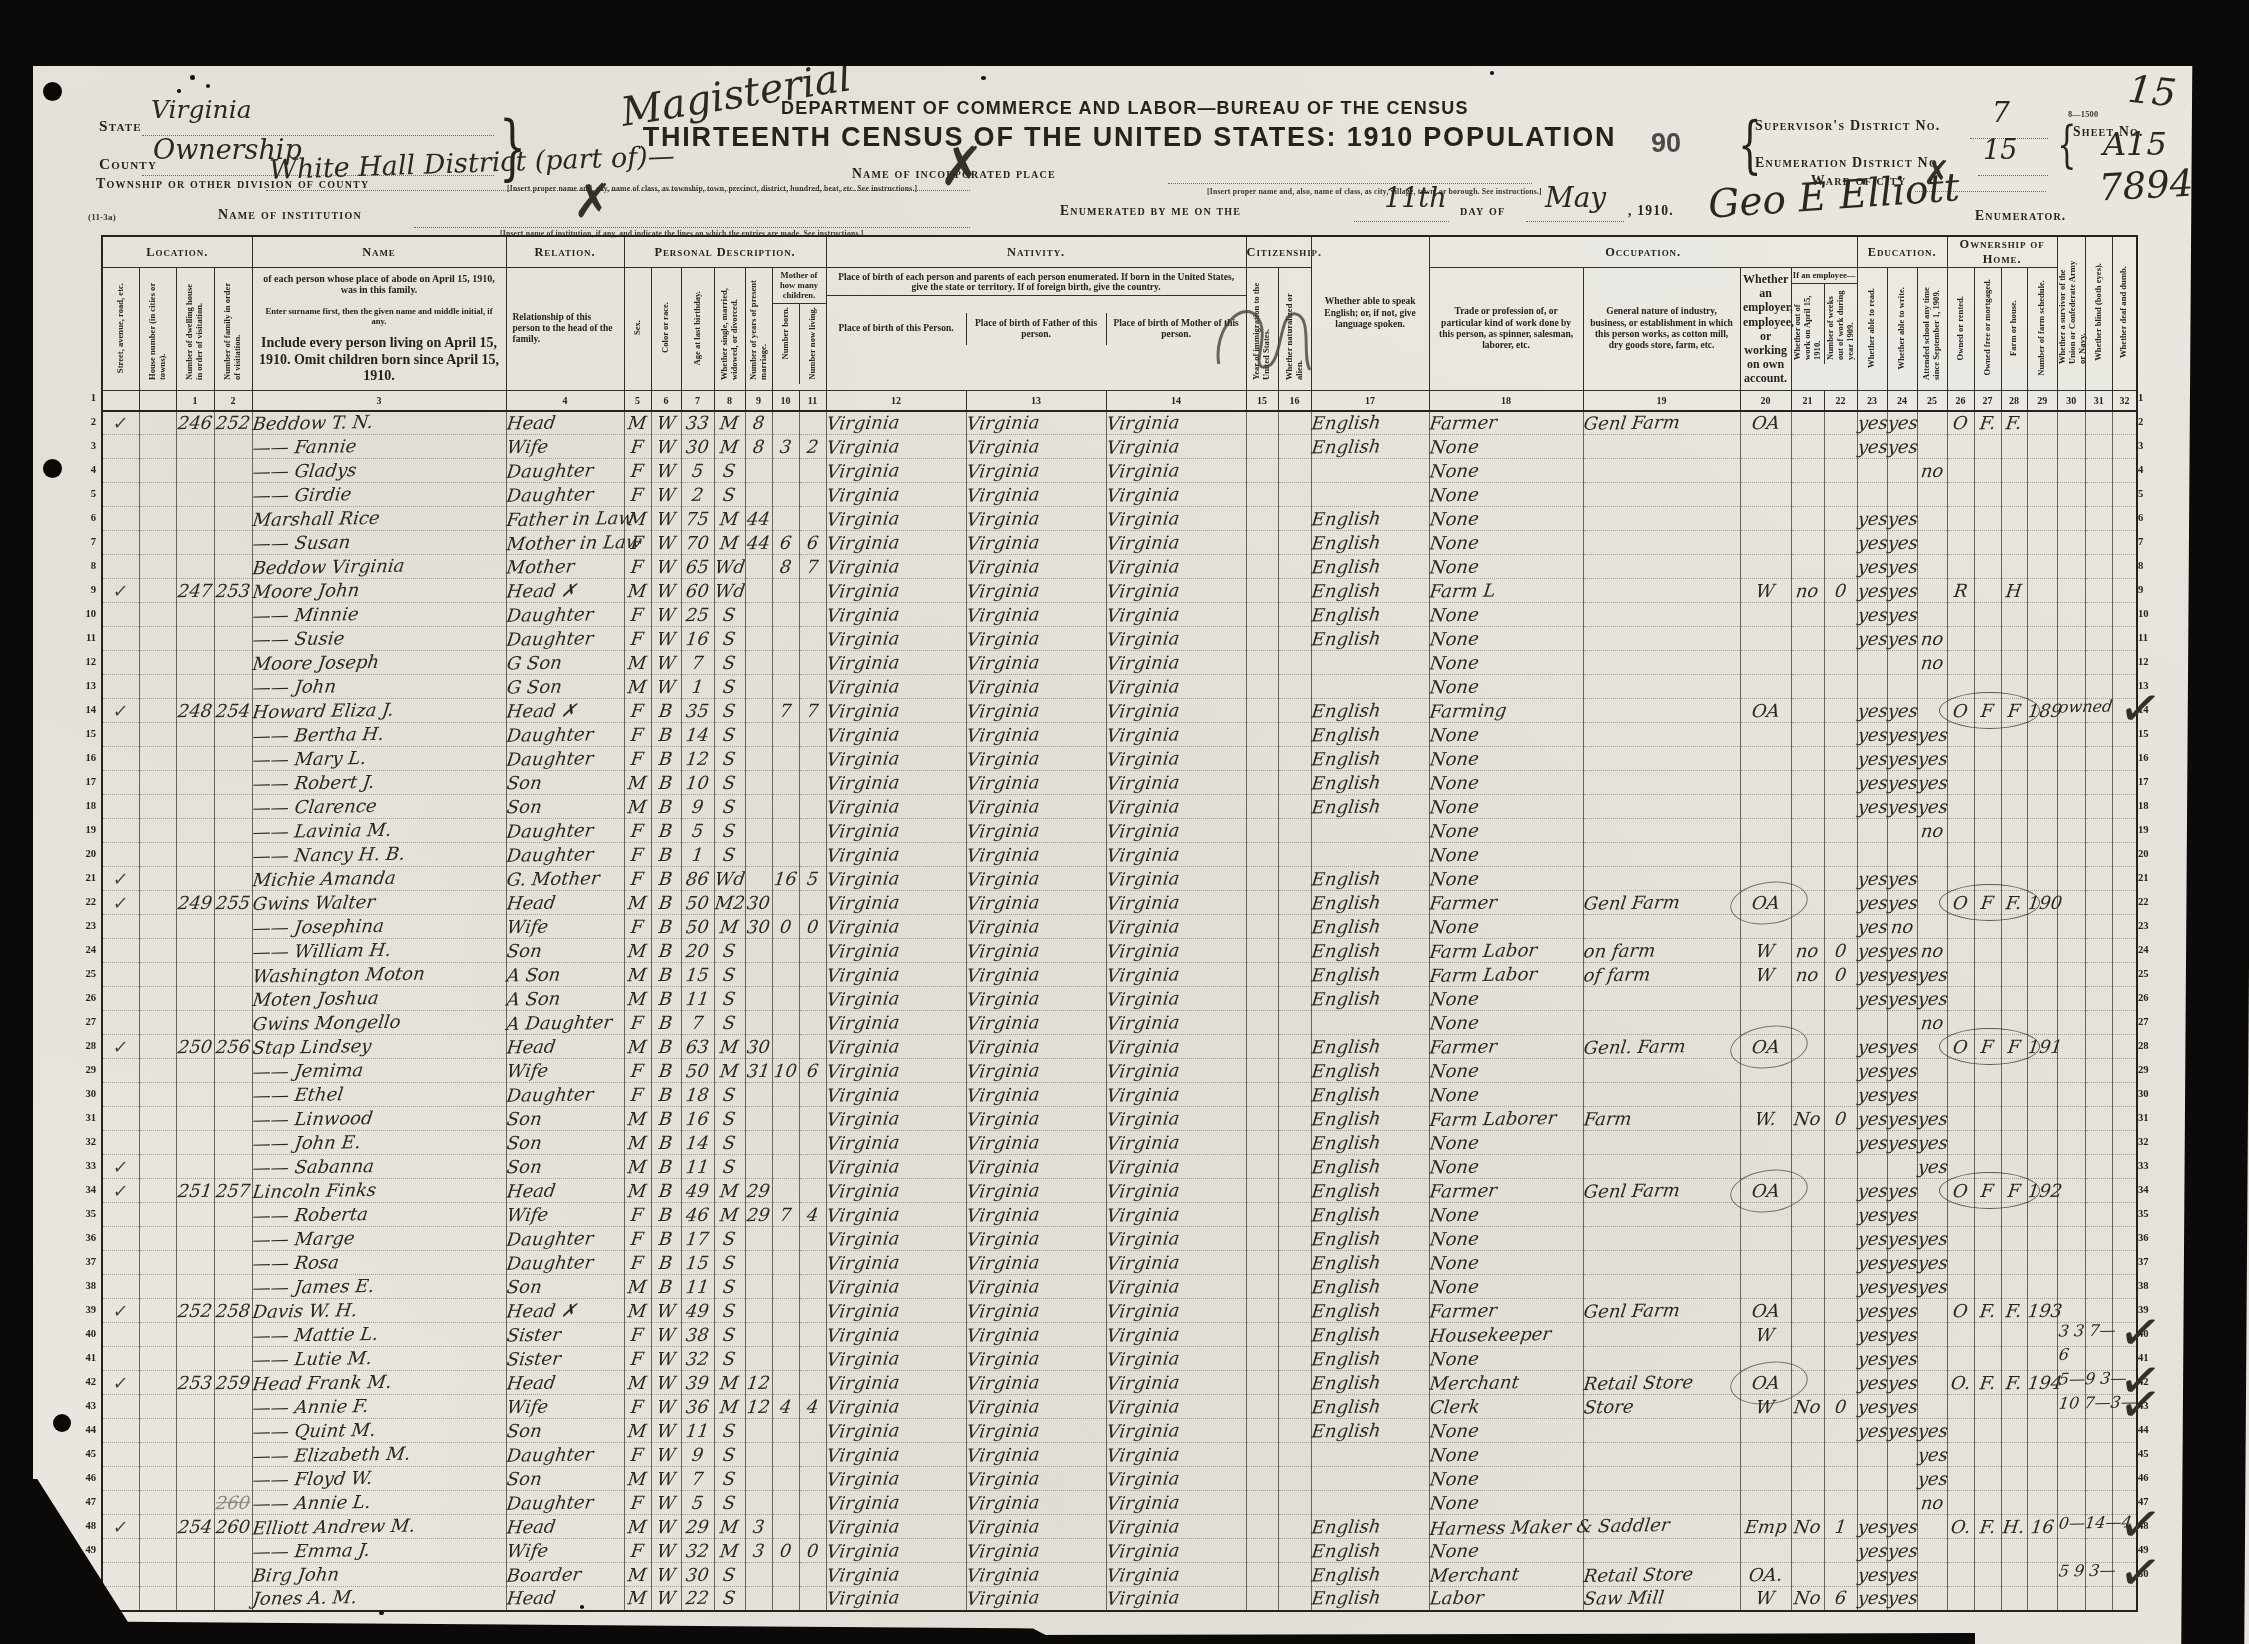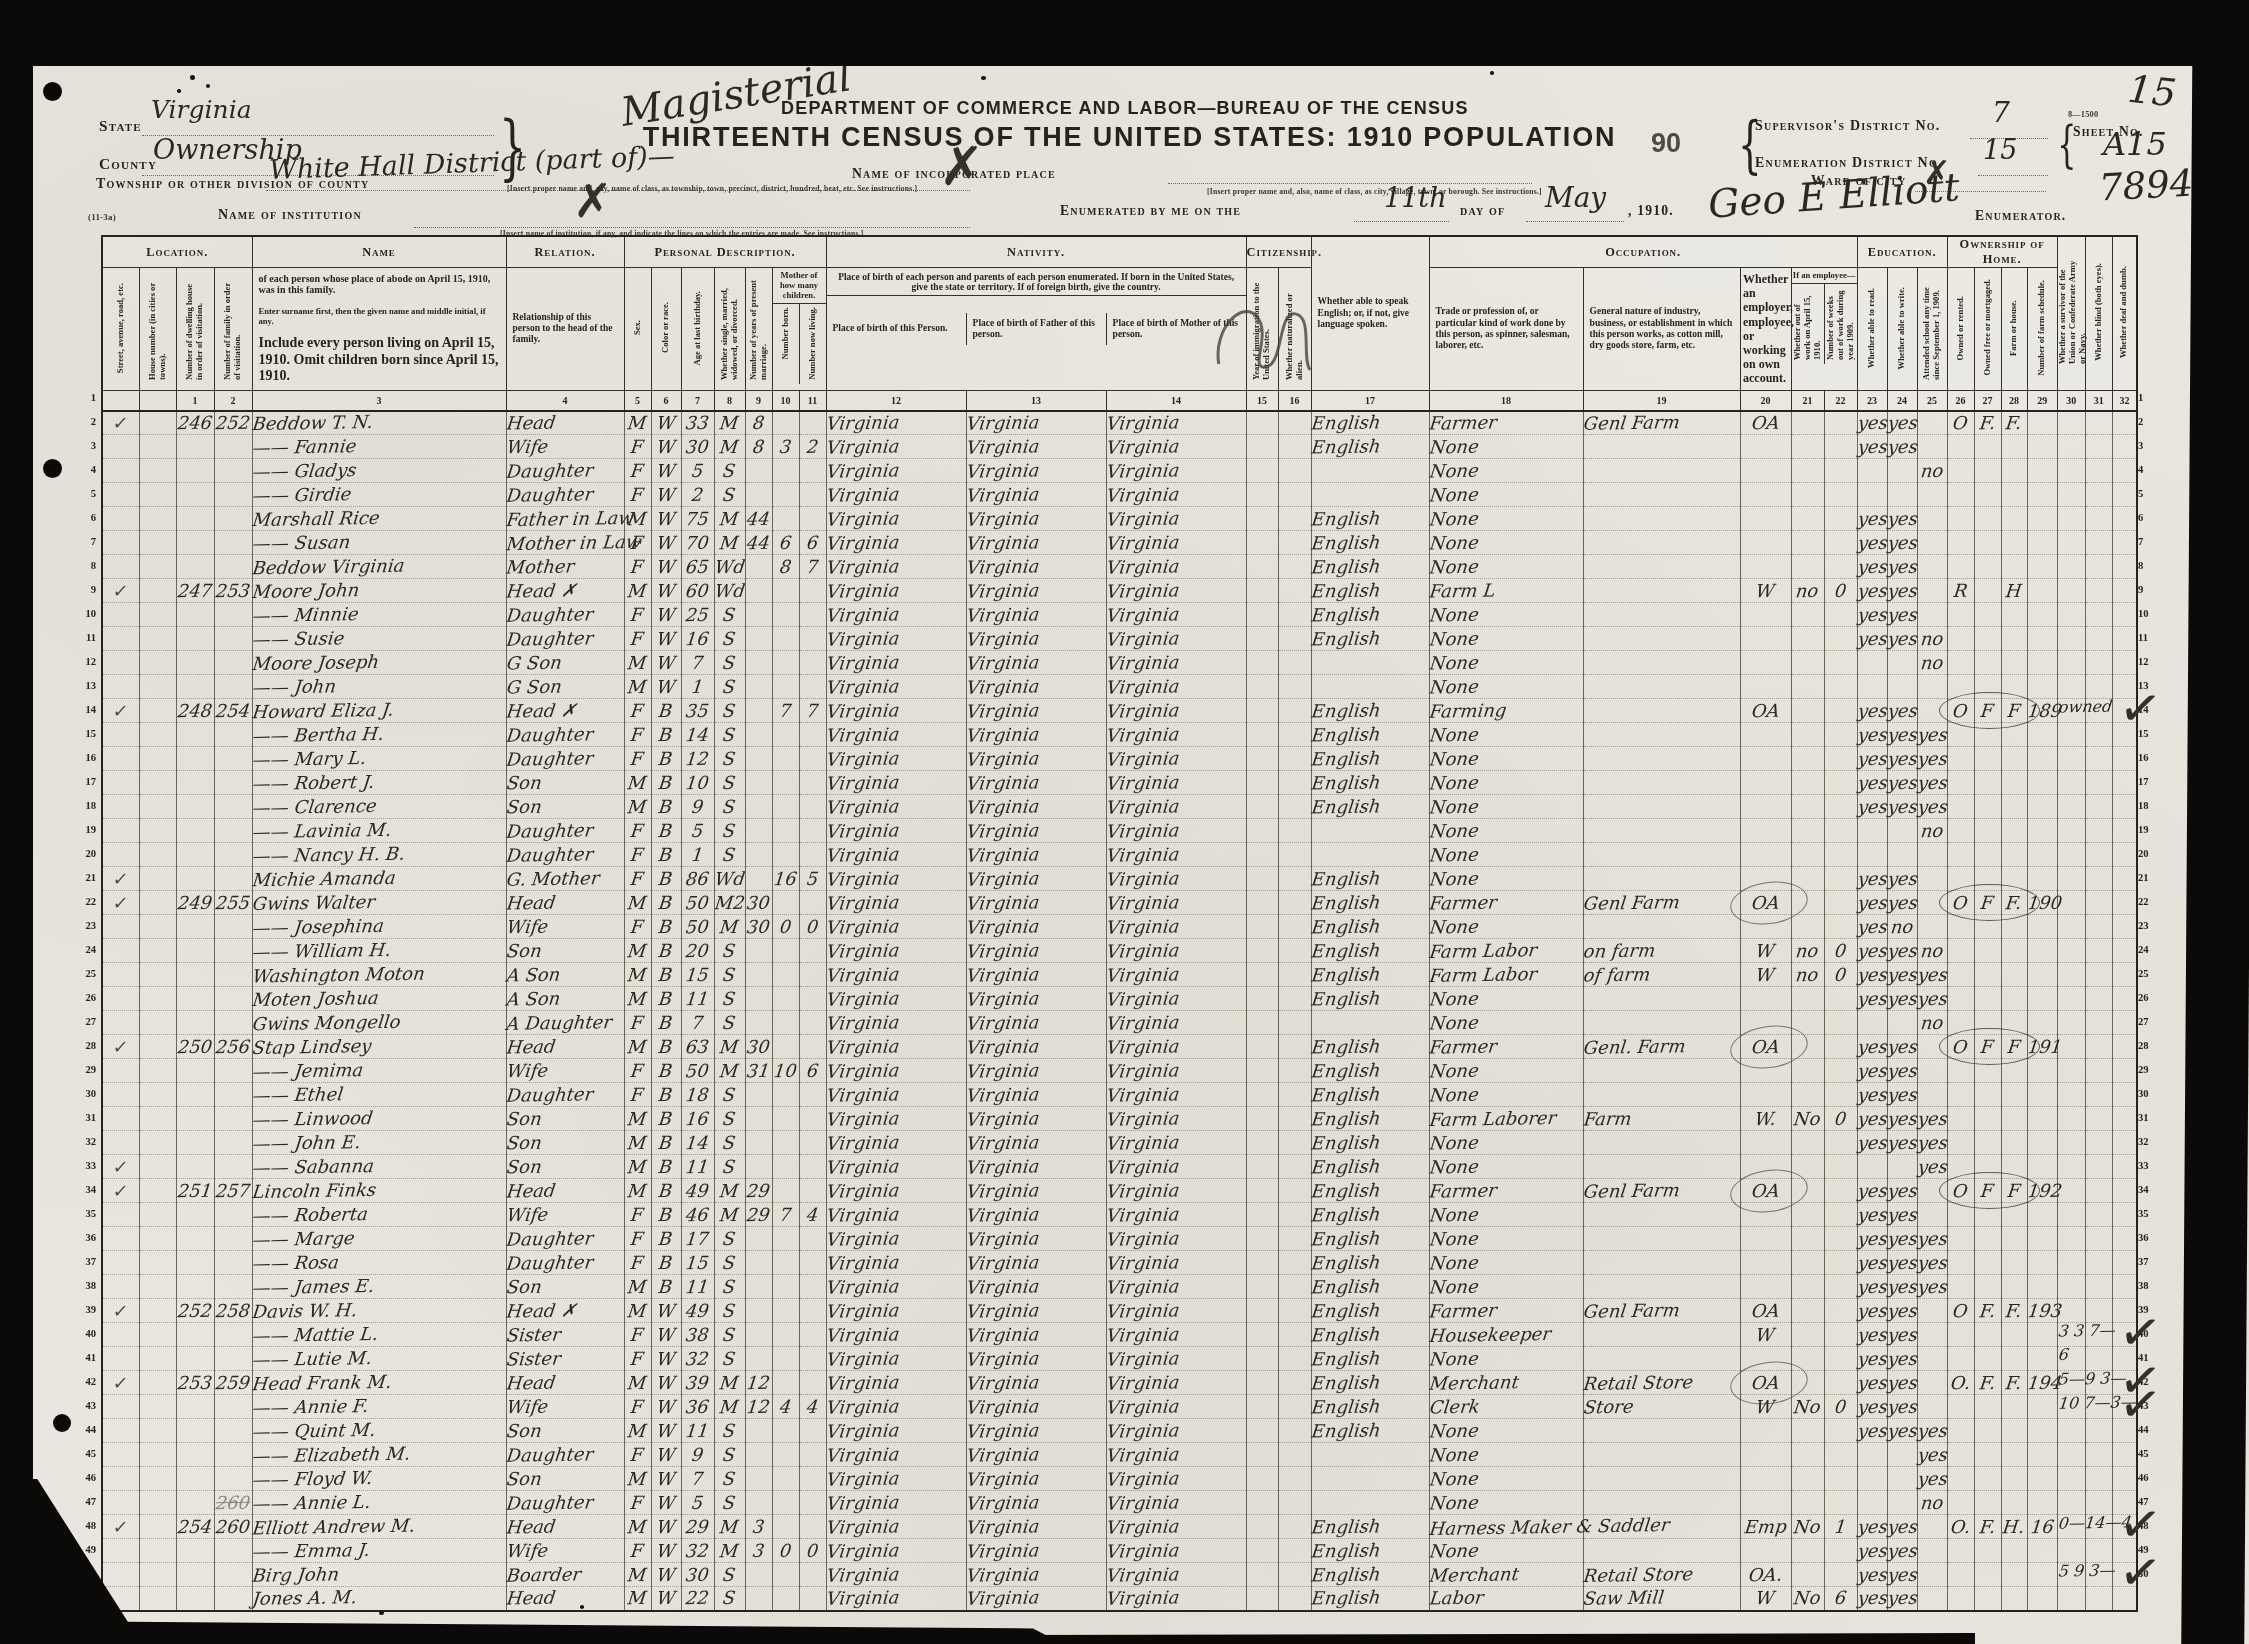--- a/index.html
+++ b/index.html
@@ -30,21 +30,21 @@
   .hw{font-family:"DejaVu Serif",serif;font-style:italic;color:#2b2722;white-space:nowrap;}
   .hwa{position:absolute;}
   .hw.inkl{color:#4a463d;}
   .tick{font-family:"DejaVu Sans",sans-serif;}
   
   table.census{position:absolute;left:101px;top:235px;width:2032px;border-collapse:collapse;table-layout:fixed;
                border:2.4px solid #26231e;}
   table.census th, table.census td{border-left:0.9px solid #6b6558;padding:0;position:relative;overflow:visible;}
   table.census th{border:0.9px solid #33302a;background:rgba(255,255,255,.12);}
   th.grp{font-variant:small-caps;font-weight:bold;font-size:12.4px;letter-spacing:0.9px;text-align:center;height:20px;color:#26231e;}
-  th .desc{font-size:9.5px;font-weight:bold;line-height:1.18;padding:4.7px 6px;text-align:left;color:#26231e;}
+  th .desc{font-size:9.5px;font-weight:bold;line-height:1.18;padding:4.7px 6px;text-align:center;color:#26231e;}
   .vt{writing-mode:vertical-rl;transform:rotate(180deg);font-size:8.6px;font-weight:bold;line-height:1.15;
       margin:3.5px auto;max-height:104px;display:inline-block;text-align:left;color:#26231e;}
   th.vcell{vertical-align:middle;text-align:center;height:110px;}
   .subwrap{display:flex;height:80px;}
   .subwrap>div{flex:1;text-align:center;}
   .subwrap>div+div{border-left:0.9px solid #33302a;}
   .subtop{font-size:8.6px;font-weight:bold;border-bottom:0.9px solid #33302a;padding:2.4px 1.2px;height:auto;color:#26231e;}
   tr.numrow th{height:19px;font-size:10px;font-weight:bold;text-align:center;border-bottom:2.4px solid #26231e;color:#26231e;}
   tr.drow{height:24px;}
   tr.drow td{border-bottom:0.6px dotted #a39d8f;font-size:18px;vertical-align:middle;white-space:nowrap;}

